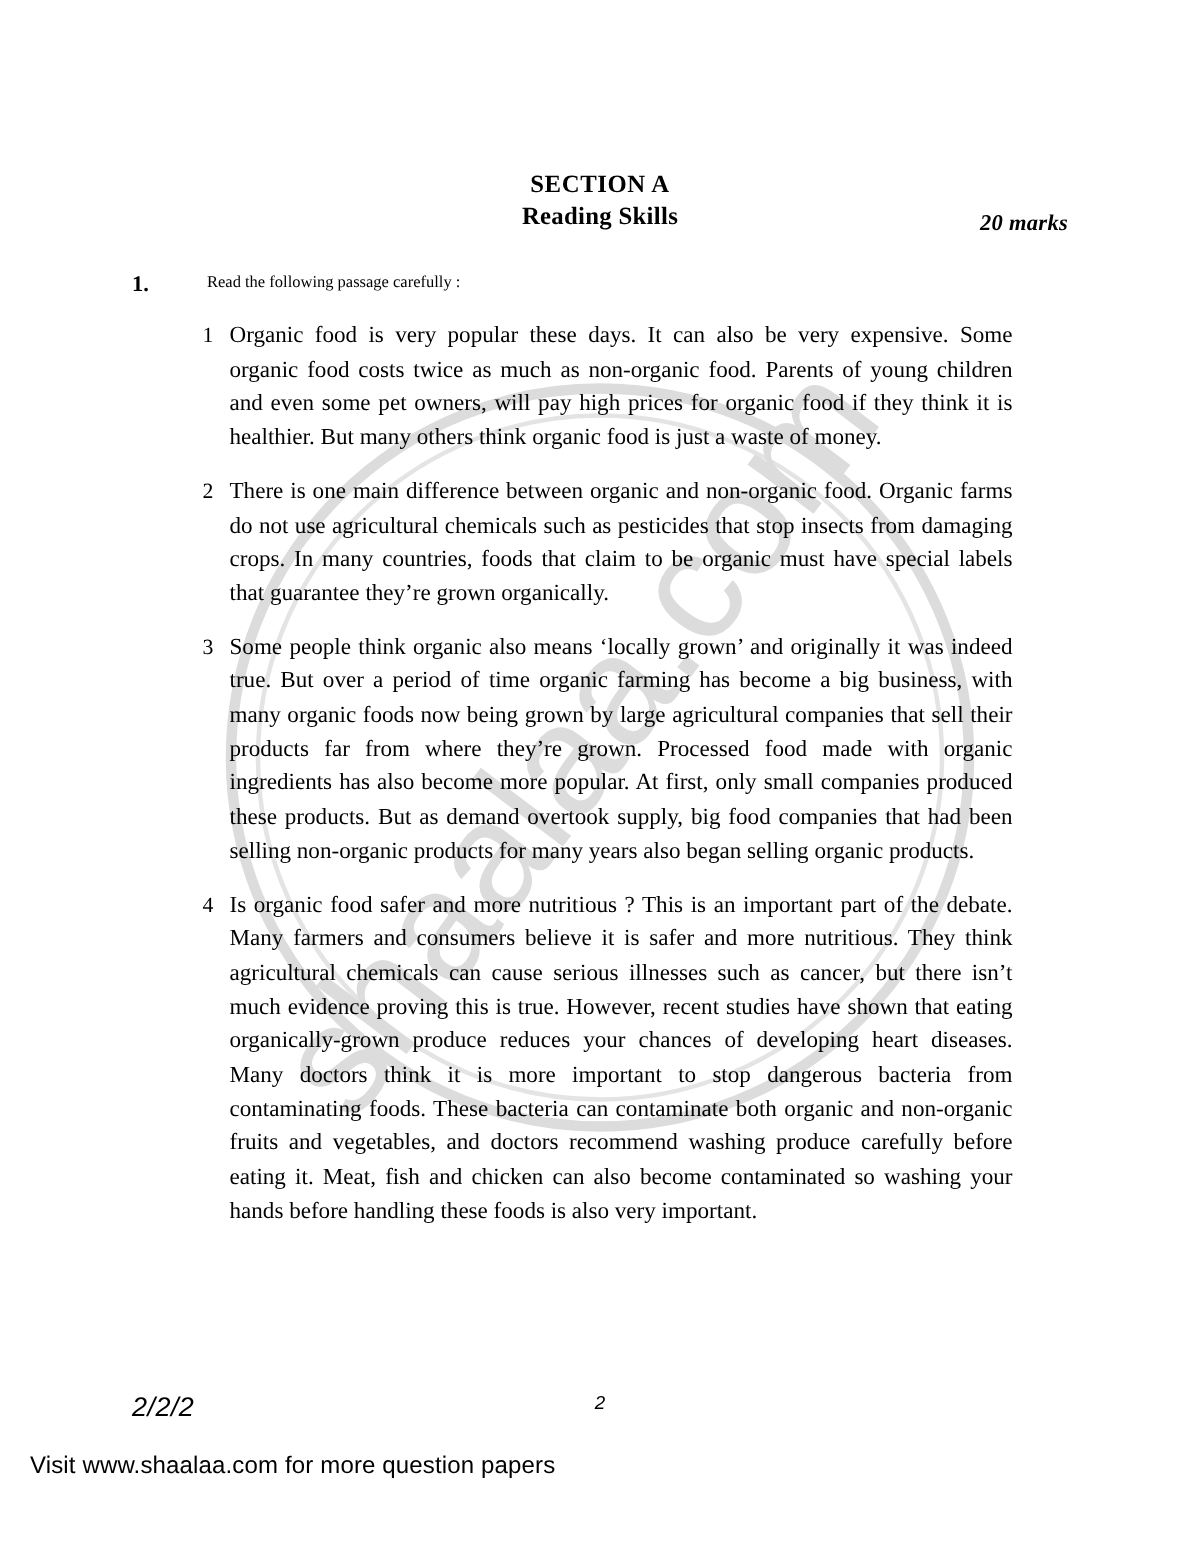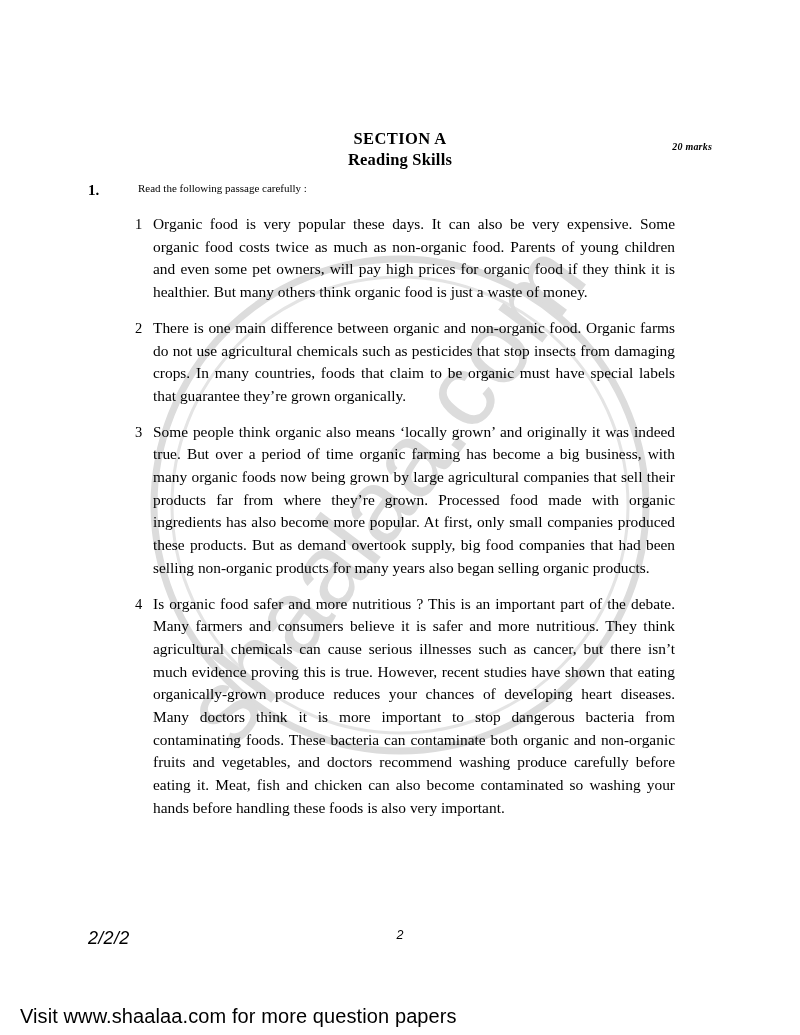--- a/index.html
+++ b/index.html
@@ -42,21 +42,21 @@
   
   .content-layer {
     position: relative;
     z-index: 2;
   }
 
   
   #heading-block {
     position: absolute;
     left: 0;
-    top: 128px;
+    top: 112px;
     width: 800px;
     text-align: center;
   }
   .section-title {
     font-size: 16.5px;
     font-weight: bold;
     letter-spacing: 0.4px;
     line-height: 21px;
     margin: 0;
   }
@@ -64,21 +64,21 @@
     font-size: 16.5px;
     font-weight: bold;
     letter-spacing: 0.2px;
     line-height: 21px;
     margin: 0;
   }
   #marks-label {
     position: absolute;
     right: 88px;
     top: 141px;
-    font-size: 10px;
+    font-size: 15px;
     font-weight: bold;
     font-style: italic;
     letter-spacing: 0.2px;
   }
 
   
   #question-line {
     position: absolute;
     left: 88px;
     top: 182px;
@@ -151,23 +151,23 @@
     text-align: center;
     font-family: "Liberation Sans", "DejaVu Sans", sans-serif;
     font-size: 12.5px;
     font-style: italic;
   }
 
   
   #site-banner {
     position: absolute;
     left: 20px;
-    top: 1005px;
+    top: 969px;
     font-family: "Liberation Sans", "DejaVu Sans", sans-serif;
-    font-size: 20px;
+    font-size: 16px;
     color: #000000;
     letter-spacing: 0.1px;
   }
 </style>
 </head>
 <body>
 
 <div id="page-sheet">
 
   <div id="watermark">

